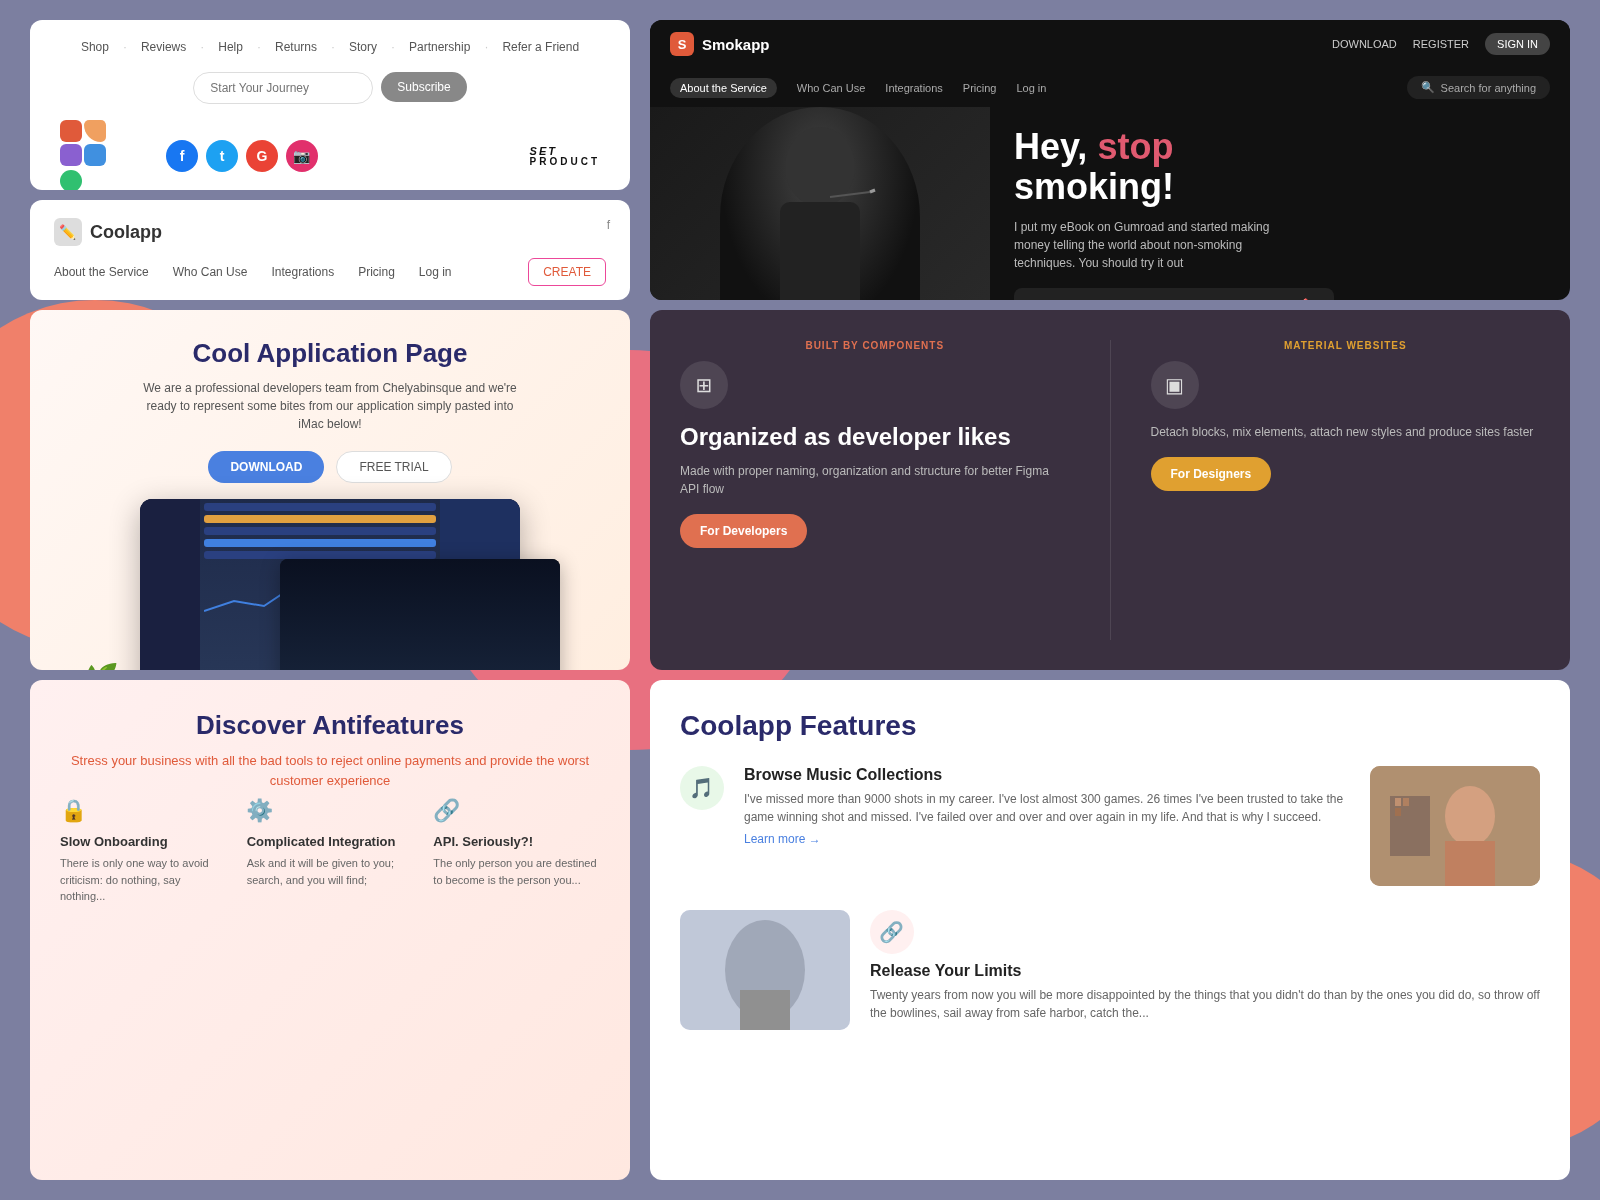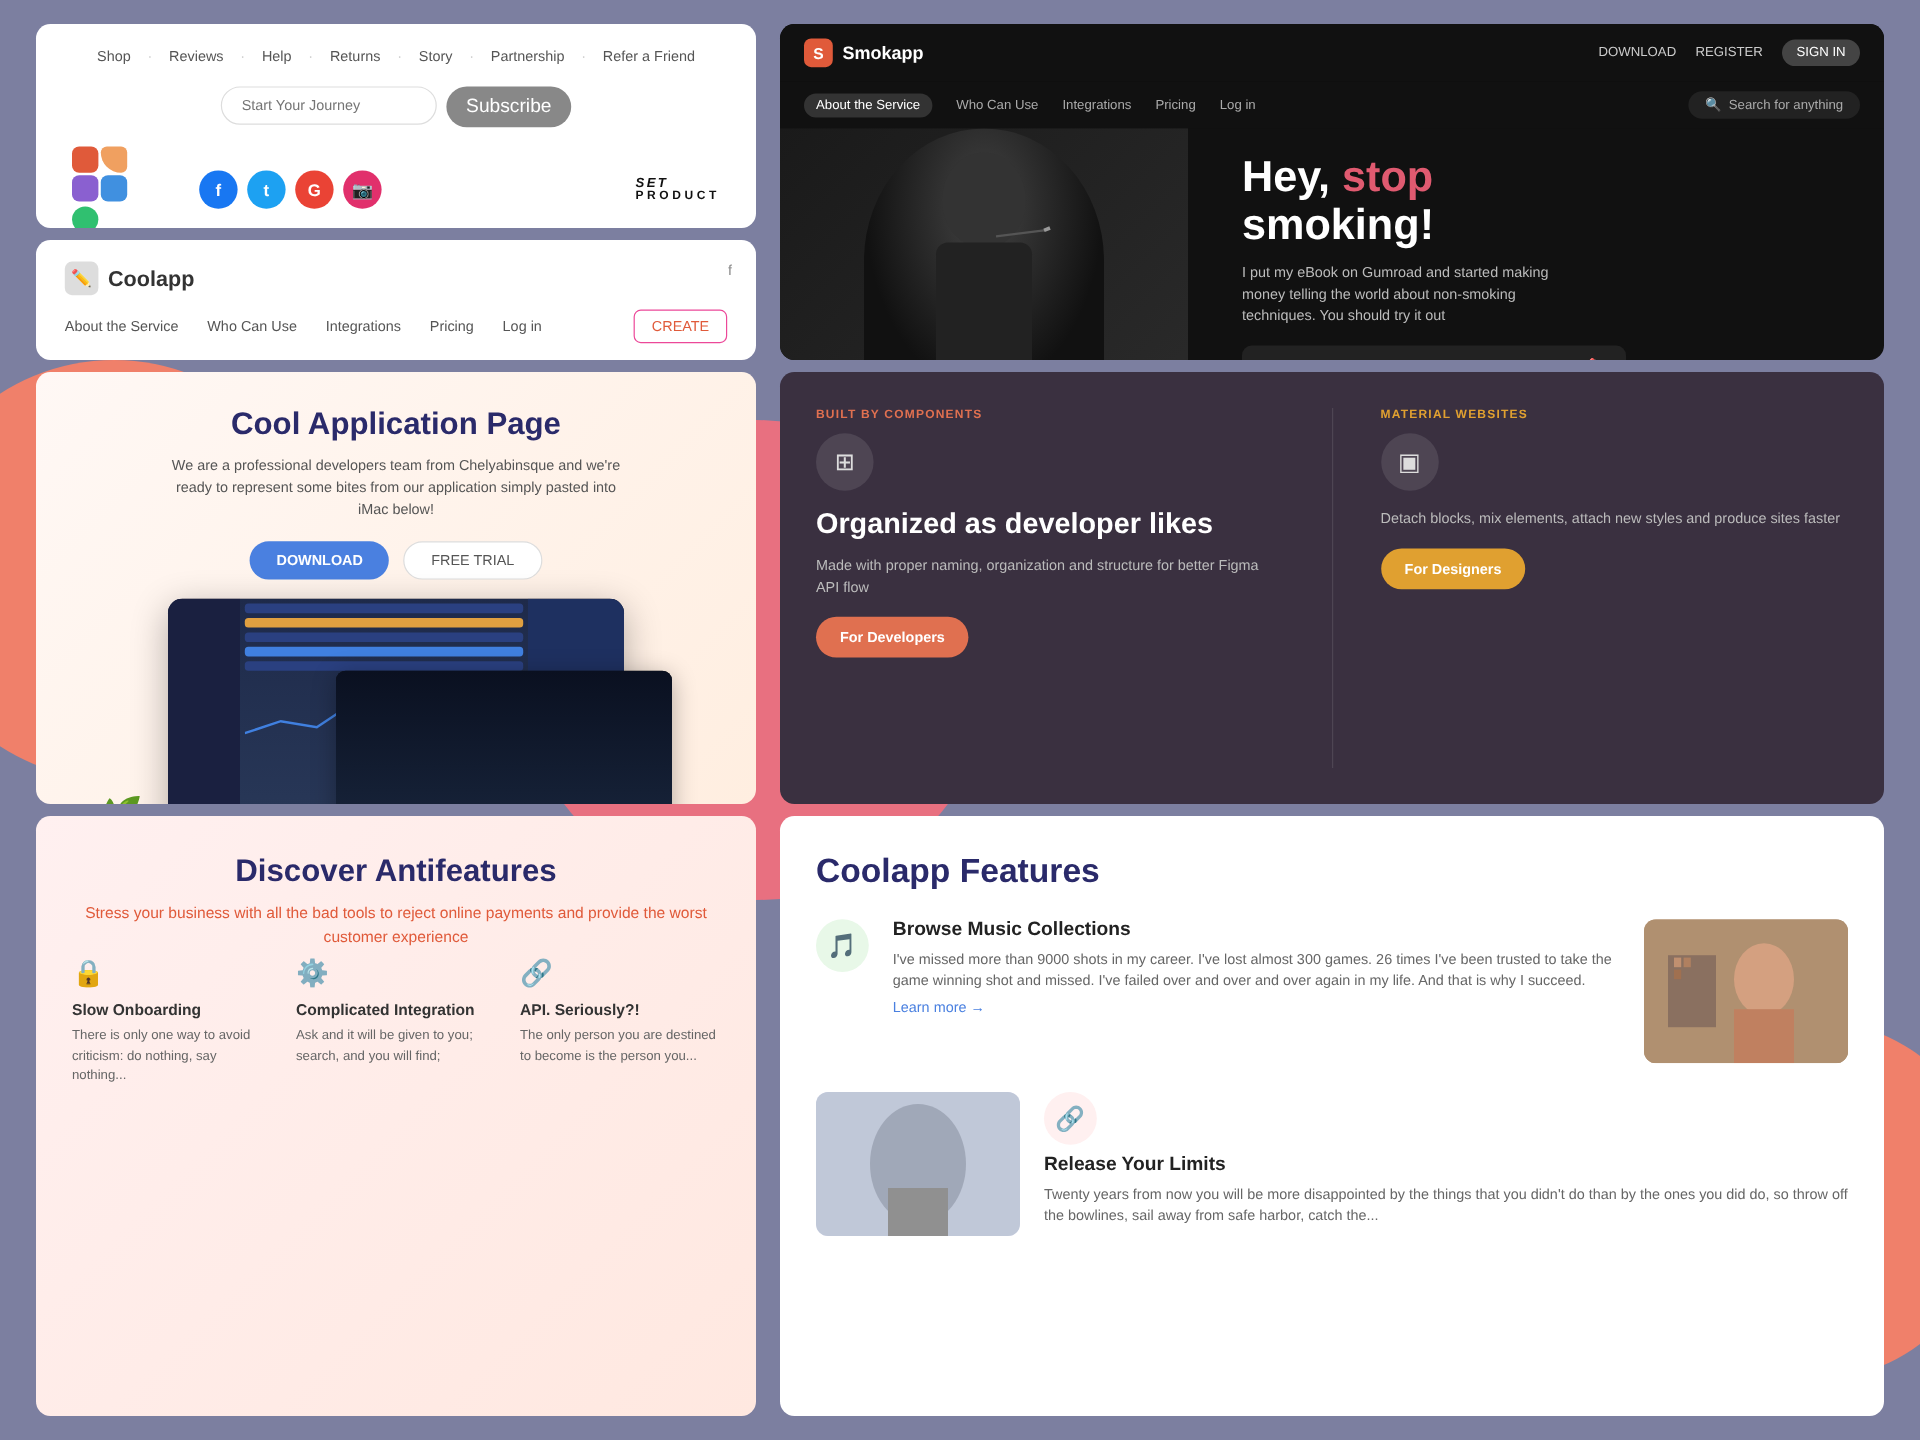--- a/index.html
+++ b/index.html
@@ -99,21 +99,21 @@
       color: #999;
       width: 180px;
       outline: none;
     }
     .subscribe-btn {
       background: #888;
       color: white;
       border: none;
       border-radius: 20px;
       padding: 8px 16px;
-      font-size: 16px;
+      font-size: 12px;
       cursor: pointer;
     }
     .logo-icons {
       display: flex;
       align-items: center;
       gap: 20px;
     }
     .logo-app {
       display: flex;
       flex-direction: column;
@@ -221,21 +221,20 @@
       border: none;
       border-radius: 14px;
       padding: 5px 14px;
       color: #aaa;
       font-size: 11px;
       display: flex; align-items: center; gap: 6px;
     }
     .smokapp-body {
       display: flex;
       position: relative;
-      gap: 21px;
     }
     .smokapp-image {
       width: 340px;
       height: 220px;
       background: linear-gradient(135deg, #1a1a1a 0%, #2a2a2a 100%);
       display: flex; align-items: center; justify-content: center;
       overflow: hidden;
       position: relative;
     }
     .smokapp-man {
@@ -427,21 +426,21 @@
       padding: 30px;
       display: flex;
       gap: 40px;
     }
     .component-item {
       flex: 1;
     }
     .component-tag {
       font-size: 10px; font-weight: 600;
       color: #e07050; text-transform: uppercase;
-      letter-spacing: 1px; margin-bottom: 10px;
+      letter-spacing: 1px; margin-bottom: 10px; text-align: center;
     }
     .component-tag.material { color: #e0a030; }
     .component-icon {
       width: 48px; height: 48px;
       background: rgba(255,255,255,0.1);
       border-radius: 50%;
       display: flex; align-items: center; justify-content: center;
       font-size: 20px; color: #ddd;
       margin-bottom: 14px;
     }

